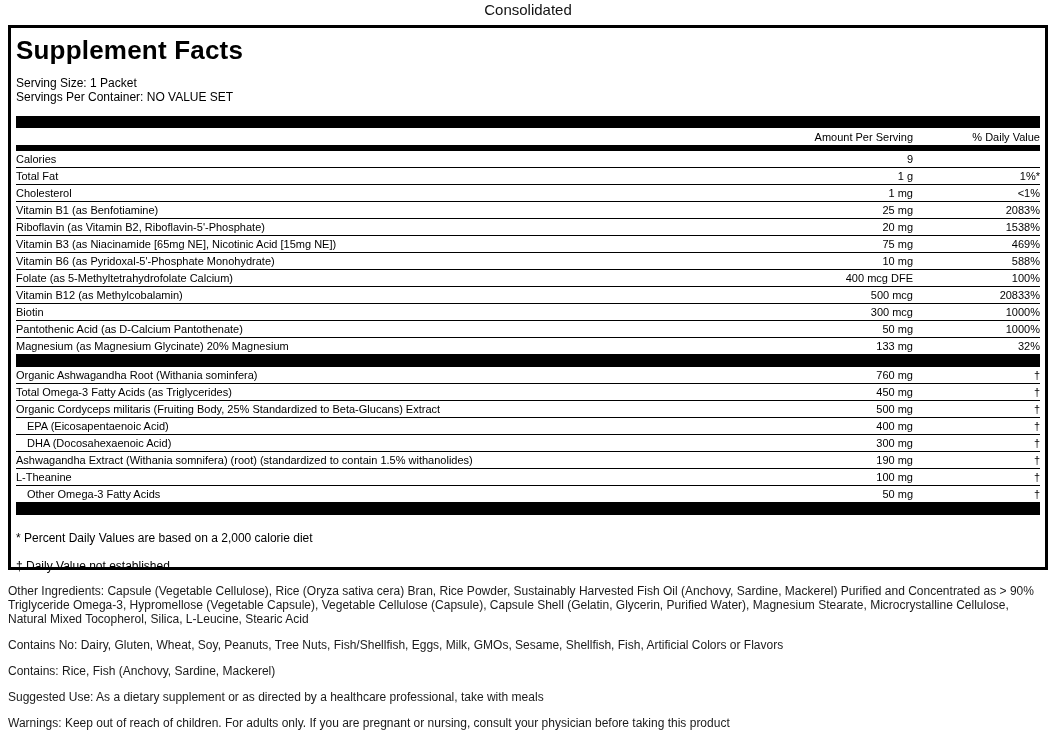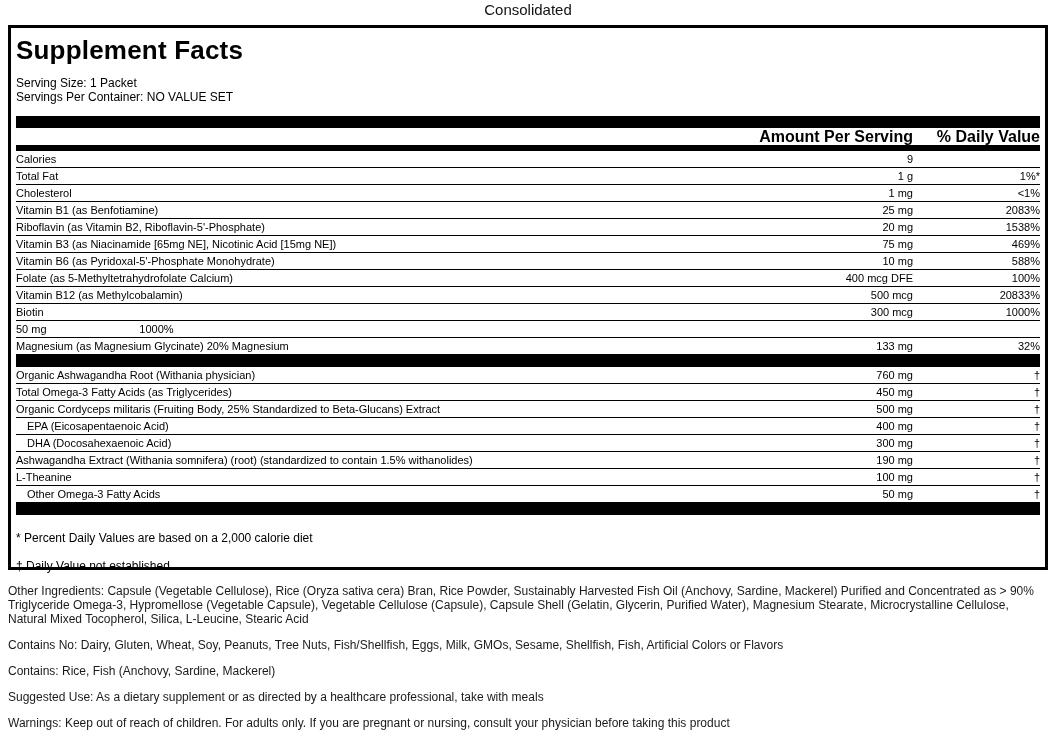--- a/index.html
+++ b/index.html
@@ -33,22 +33,22 @@
     font-size:12px;
     line-height:14px;
   }
   .table{margin-top:12px;}
   .bar-thick{height:12px;background:#000;}
   .bar-medium{height:6px;background:#000;}
   .header-row{
     display:flex;
     align-items:center;
     height:17px;
-    font-size:16px;
-    font-weight:bold;
+    font-size:11px;
+    font-weight:normal;
   }
   .header-row .col-amount{flex:1;text-align:right;}
   .header-row .col-dv{width:127px;text-align:right;}
   .row{
     display:flex;
     align-items:center;
     height:16px;
     border-bottom:1px solid #000;
     font-size:11px;
   }
@@ -134,35 +134,36 @@
           <span class="name">Vitamin B12 (as Methylcobalamin)</span>
           <span class="amount">500 mcg</span>
           <span class="dv">20833%</span>
         </div>
         <div class="row">
           <span class="name">Biotin</span>
           <span class="amount">300 mcg</span>
           <span class="dv">1000%</span>
         </div>
         <div class="row">
+          <span class="name">Pantothenic Acid (as D-Calcium Pantothenate)</span>
           <span class="amount">50 mg</span>
           <span class="dv">1000%</span>
         </div>
         <div class="row">
           <span class="name">Magnesium (as Magnesium Glycinate) 20% Magnesium</span>
           <span class="amount">133 mg</span>
           <span class="dv">32%</span>
         </div>
       </div>
 
     <div class="bar-thick"></div>
 
     <div id="botanical-rows">
         <div class="row">
-          <span class="name">Organic Ashwagandha Root (Withania physician)</span>
+          <span class="name">Organic Ashwagandha Root (Withania sominfera)</span>
           <span class="amount">760 mg</span>
           <span class="dv">†</span>
         </div>
         <div class="row">
           <span class="name">Total Omega-3 Fatty Acids (as Triglycerides)</span>
           <span class="amount">450 mg</span>
           <span class="dv">†</span>
         </div>
         <div class="row">
           <span class="name">Organic Cordyceps militaris (Fruiting Body, 25% Standardized to Beta-Glucans) Extract</span>

